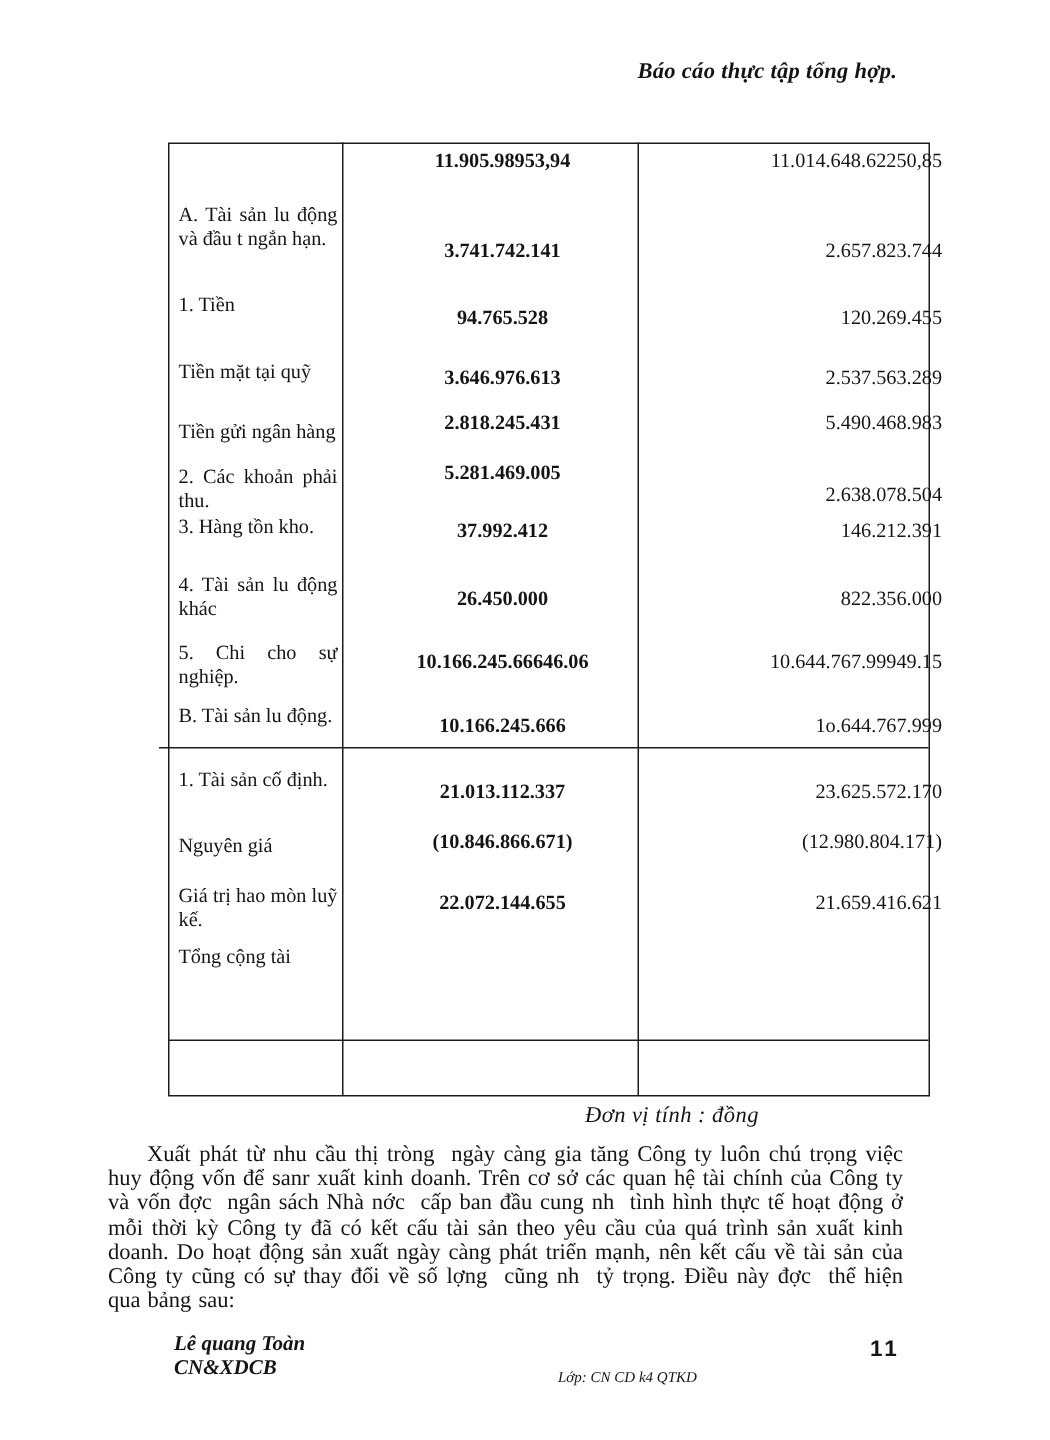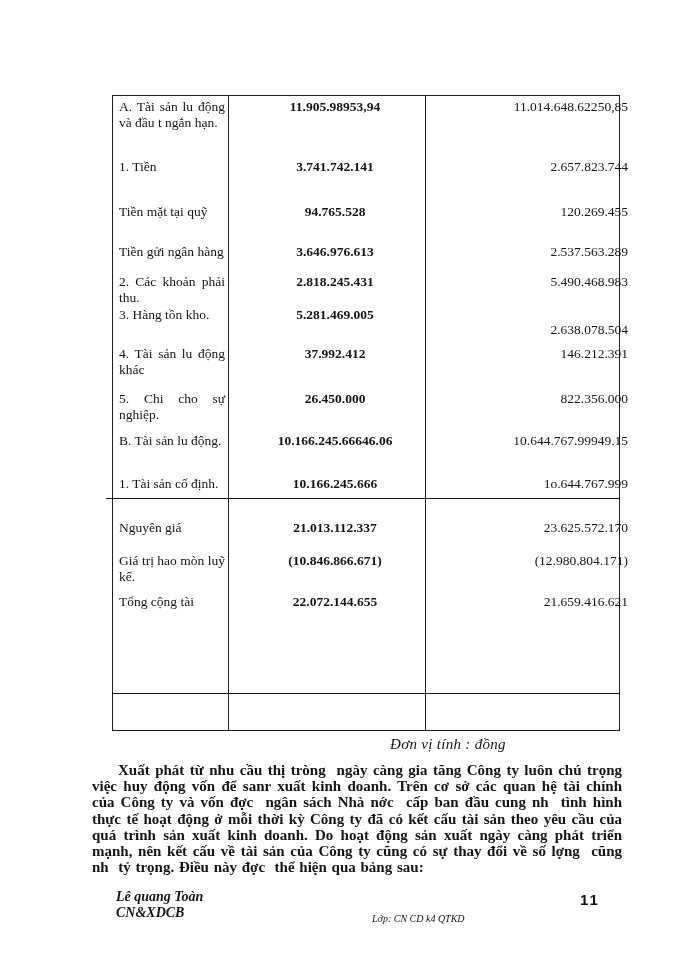--- a/index.html
+++ b/index.html
@@ -23,36 +23,35 @@
   
   .tframe{
     position:absolute;left:112px;top:95px;
     width:506px;height:634px;
     border:1px solid #1c1c1c;
   }
   .vline{position:absolute;top:95px;height:635px;width:1px;background:#1c1c1c;}
   .hline{position:absolute;height:1px;background:#1c1c1c;}
   
   .trow{position:absolute;left:112px;width:507px;font-size:13.5px;line-height:16px;}
-  .c1{position:absolute;left:7px;width:106px;text-align:justify;}
+  .c1{position:absolute;left:7px;width:106px;text-align:justify;margin-top:36px;}
   .c2{position:absolute;left:135px;width:176px;display:flex;justify-content:center;font-weight:bold;}
   .c3{position:absolute;left:320px;width:180px;display:flex;justify-content:flex-end;margin-left:16px;}
   .down{margin-top:15px;}
   
   .caption{
     position:absolute;left:390px;top:736px;
     font-style:italic;font-size:15px;letter-spacing:.3px;text-align:center;
   }
   
   .para{
-    position:absolute;left:92px;top:762px;width:530px;
+    position:absolute;left:72px;top:762px;width:530px;
     font-size:15px;line-height:16.2px;
     text-align:justify;text-indent:26px;
     word-spacing:1px;
-    font-weight:bold;
   }
   
   .ftr-author{
     position:absolute;left:116px;top:889px;
     font-style:italic;font-weight:bold;font-size:14px;line-height:15.5px;
   }
   .ftr-class{
     position:absolute;left:372px;top:889px;
     font-style:italic;font-weight:normal;font-size:10px;
     white-space:nowrap;
@@ -62,20 +61,21 @@
     position:absolute;left:580px;top:891px;
     font-family:"Liberation Sans", sans-serif;
     font-weight:bold;font-size:15px;letter-spacing:2px;
   }
 </style>
 </head>
 <body>
 
 <div class="page">
 
+  <div class="hdr hdr-r">Báo cáo thực tập tổng hợp.</div>
 
   <div class="tframe"></div>
   <div class="vline" style="left:228px;"></div>
   <div class="vline" style="left:425px;"></div>
   <div class="hline" style="left:106px;top:498px;width:513px;"></div>
   <div class="hline" style="left:112px;top:693px;width:507px;"></div>
 
   <div class="trow" style="top:99px;">
     <div class="c1">A. Tài sản lu động và đầu t ngắn hạn.</div>
     <div class="c2">

